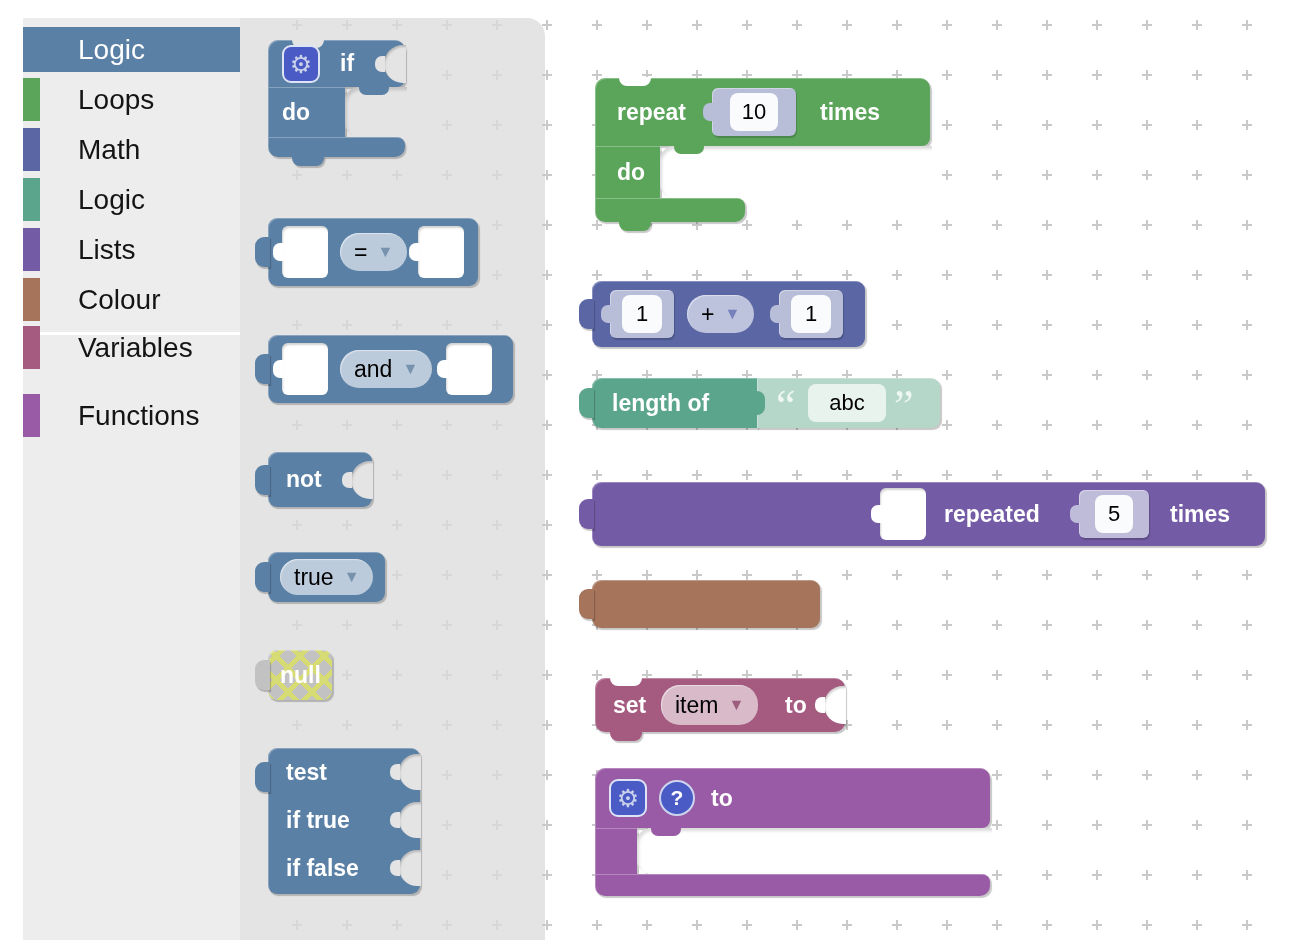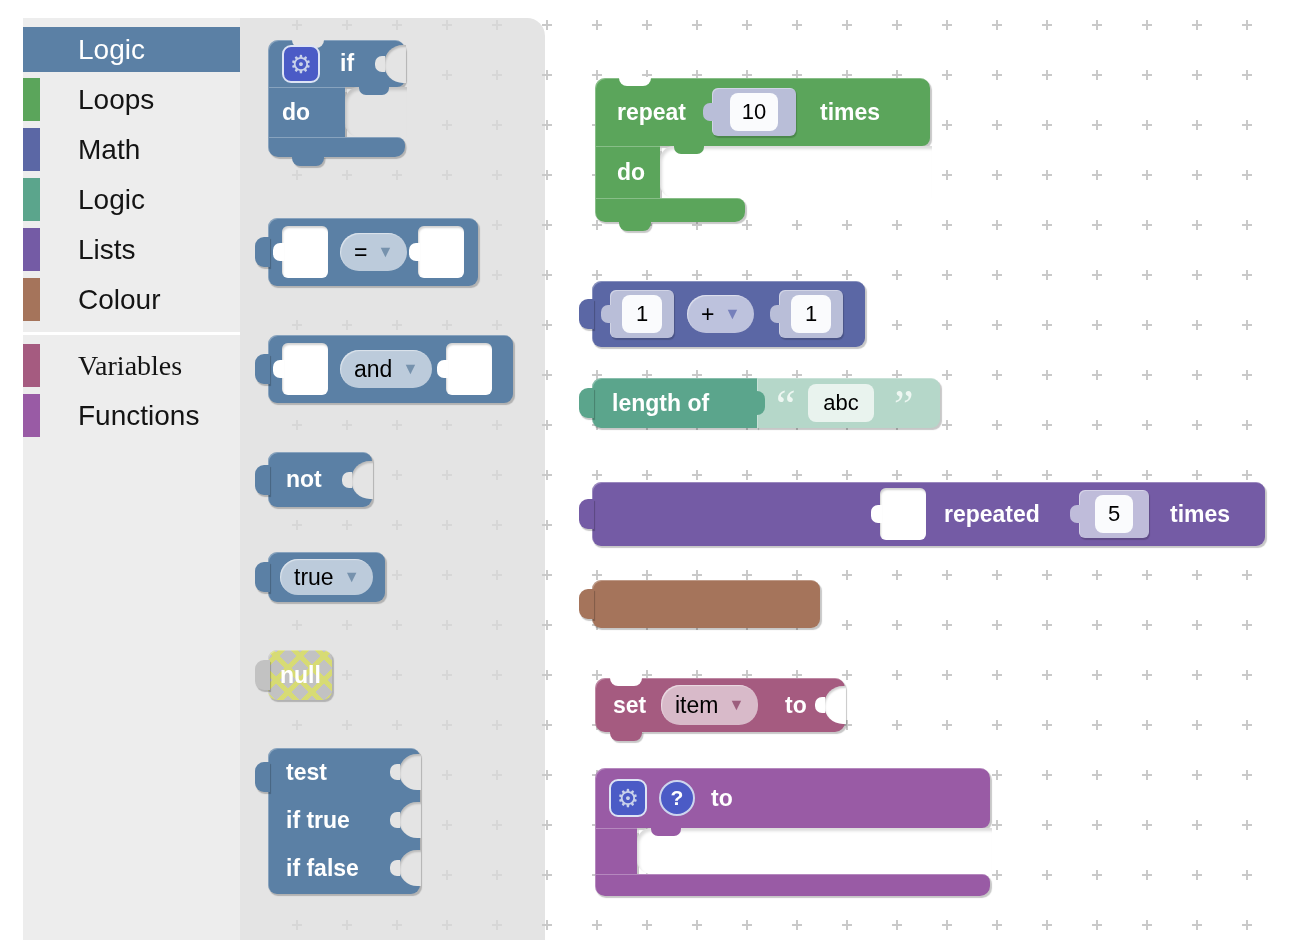--- a/index.html
+++ b/index.html
@@ -102,21 +102,21 @@
 </div>
 <div class="cat-row" style="left:23px;top:227px;z-index:2;position:absolute;">
   <span class="cat-chip" style="background:#745ba5"></span>
   <span class="cat-label">Lists</span>
 </div>
 <div class="cat-row" style="left:23px;top:277px;z-index:2;position:absolute;">
   <span class="cat-chip" style="background:#a5745b"></span>
   <span class="cat-label">Colour</span>
 </div>
 <div class="cat-sep" style="top:332px;z-index:2;position:absolute;left:23px;"></div>
-<div class="cat-row" style="left:23px;top:343px;z-index:2;position:absolute;font-family:Liberation Serif, serif;">
+<div class="cat-row" style="left:23px;top:325px;z-index:2;position:absolute;">
   <span class="cat-chip" style="background:#a55b80"></span>
   <span class="cat-label">Variables</span>
 </div>
 <div class="cat-row" style="left:23px;top:393px;z-index:2;position:absolute;">
   <span class="cat-chip" style="background:#995ba5"></span>
   <span class="cat-label">Functions</span>
 </div>
 
 <div class="blk" style="left:268px;top:40px;width:137px;height:117px">
   <div class="piece bg-logic" style="left:0;top:0;width:137px;height:47px;border-radius:10px 10px 8px 0;"></div>
@@ -220,21 +220,21 @@
   </div>
 </div>
 
 <div class="blk" style="left:592px;top:378px;width:348px;height:50px">
   <div class="piece bg-text" style="left:0;top:0;width:165px;height:50px;border-radius:9px 0 0 9px;"></div>
   <div class="ltab bg-text" style="top:10px"></div>
   <span class="lbl" style="left:20px;top:0;line-height:50px">length of</span>
   <div class="piece sh-teal" style="left:165px;top:0;width:183px;height:50px;border-radius:0 9px 9px 0;"></div>
   <div style="position:absolute;left:160px;top:13px;width:13px;height:24px;border-radius:0 8px 8px 0;background:#5ba58c;z-index:3;"></div>
   <span class="quote" style="left:184px">“</span>
-  <div class="field field-teal" style="position:absolute;left:216px;top:6px;width:66px;height:38px;z-index:3;">abc</div>
+  <div class="field field-teal" style="position:absolute;left:216px;top:6px;width:78px;height:38px;z-index:3;">abc</div>
   <span class="quote" style="left:302px">”</span>
 </div>
 
 <div class="blk" style="left:592px;top:482px;width:673px;height:64px">
   <div class="piece bg-lists" style="left:0;top:0;width:673px;height:64px;border-radius:9px;"></div>
   <div class="ltab bg-lists" style="top:17px"></div>
   <div class="sock" style="left:288px;top:6px;width:46px;height:52px"></div>
   <span class="lbl" style="left:352px;top:0;line-height:64px">repeated</span>
   <div class="shadowblk" style="left:487px;top:8px;width:70px;height:48px;background:#bfbcda">
     <div class="field" style="width:38px;height:38px">5</div>

